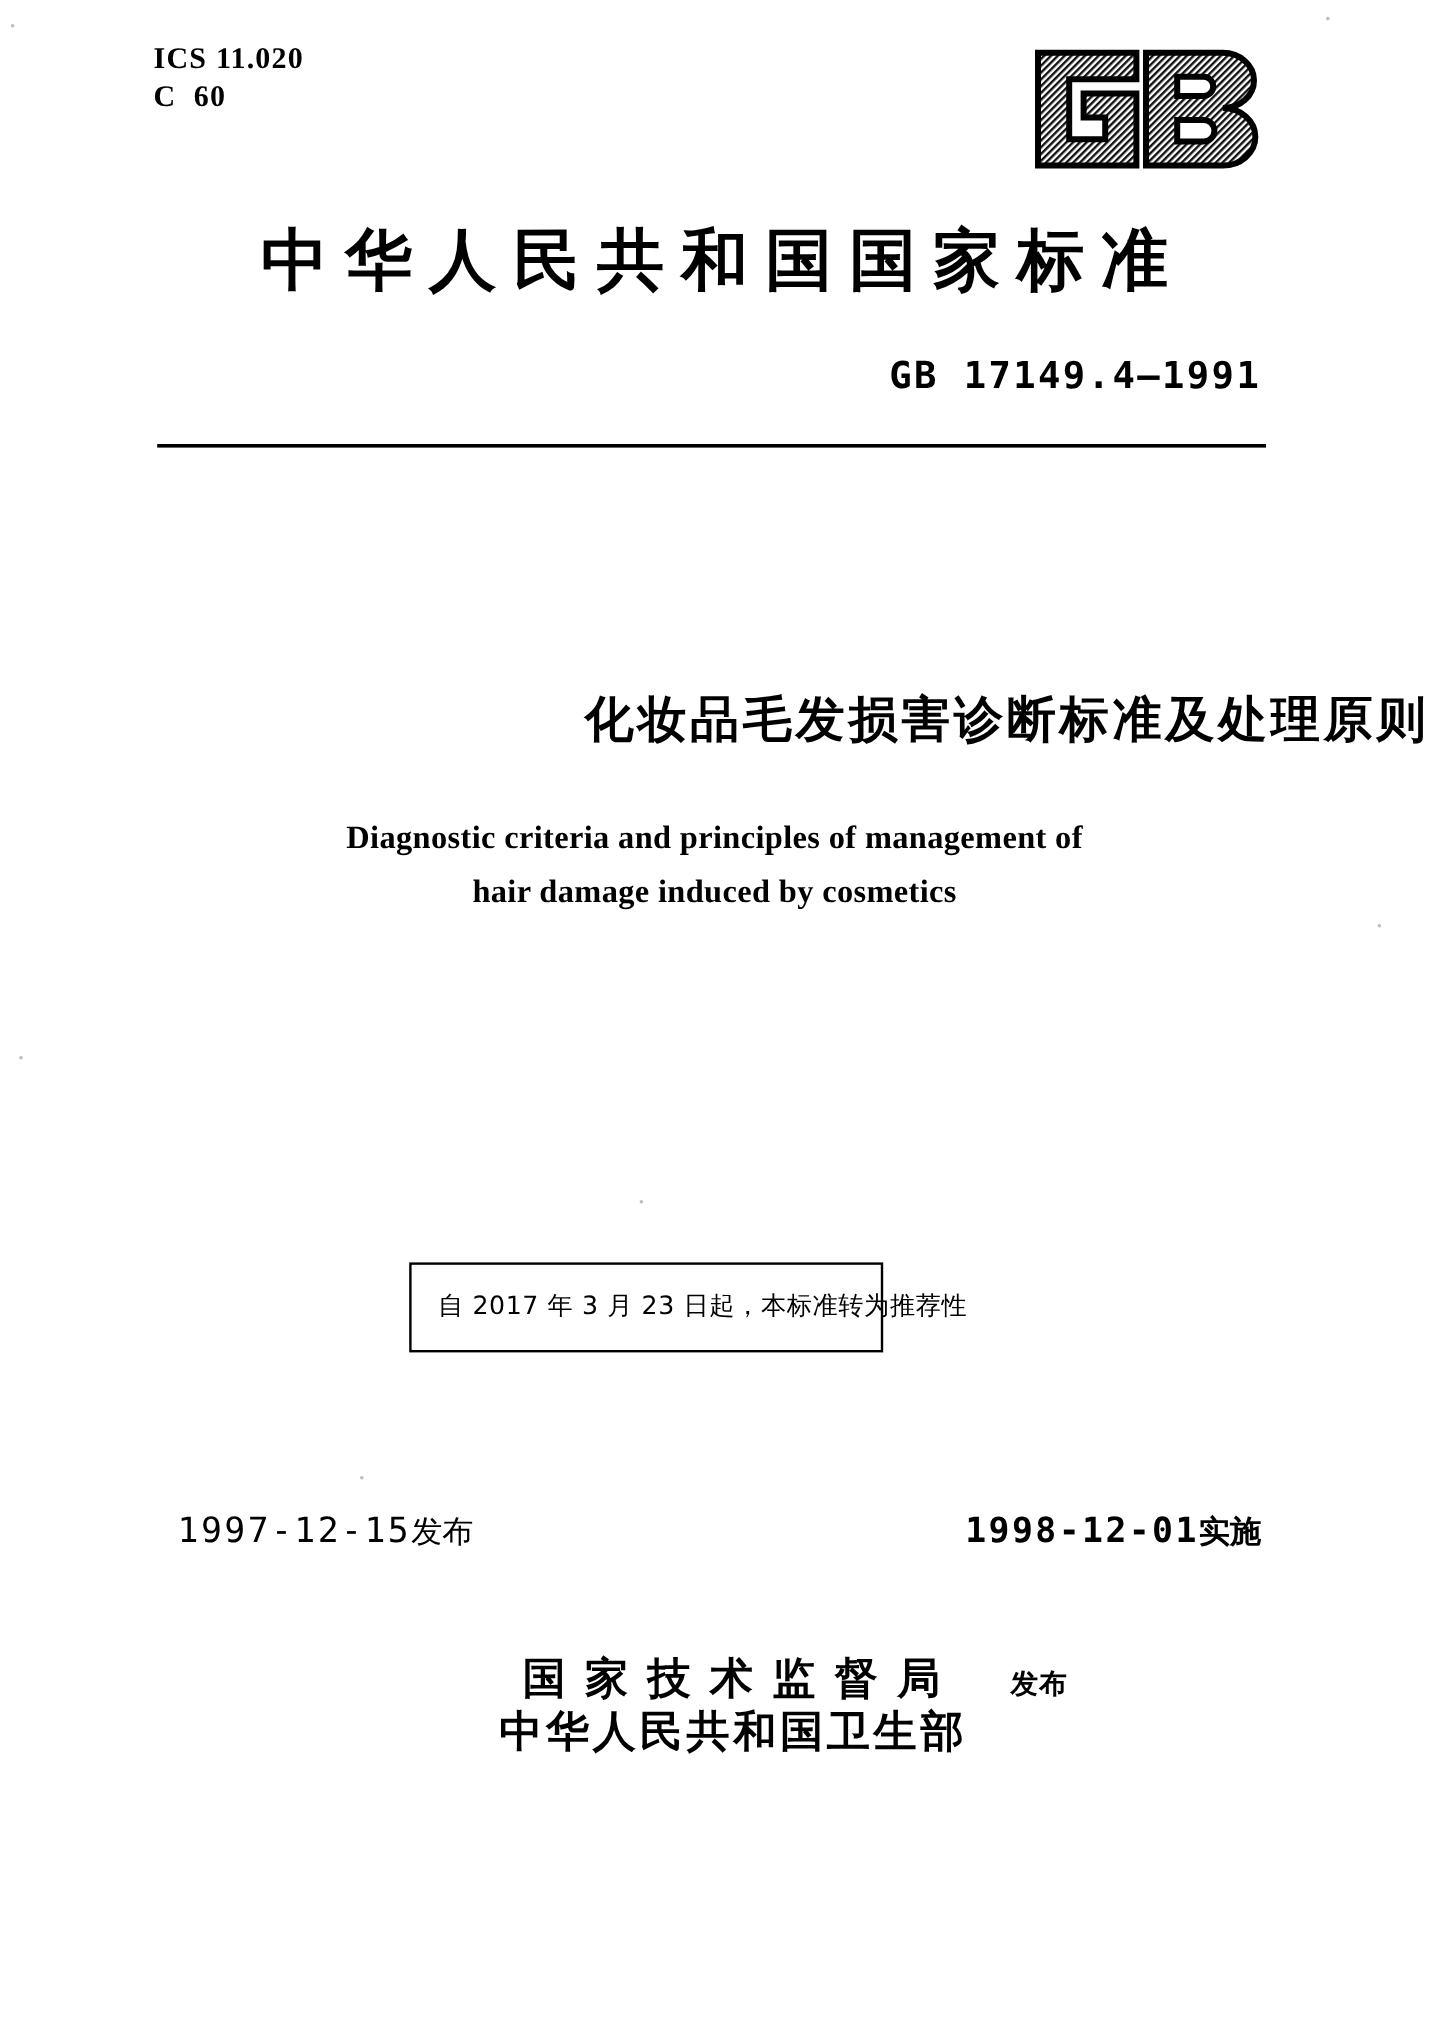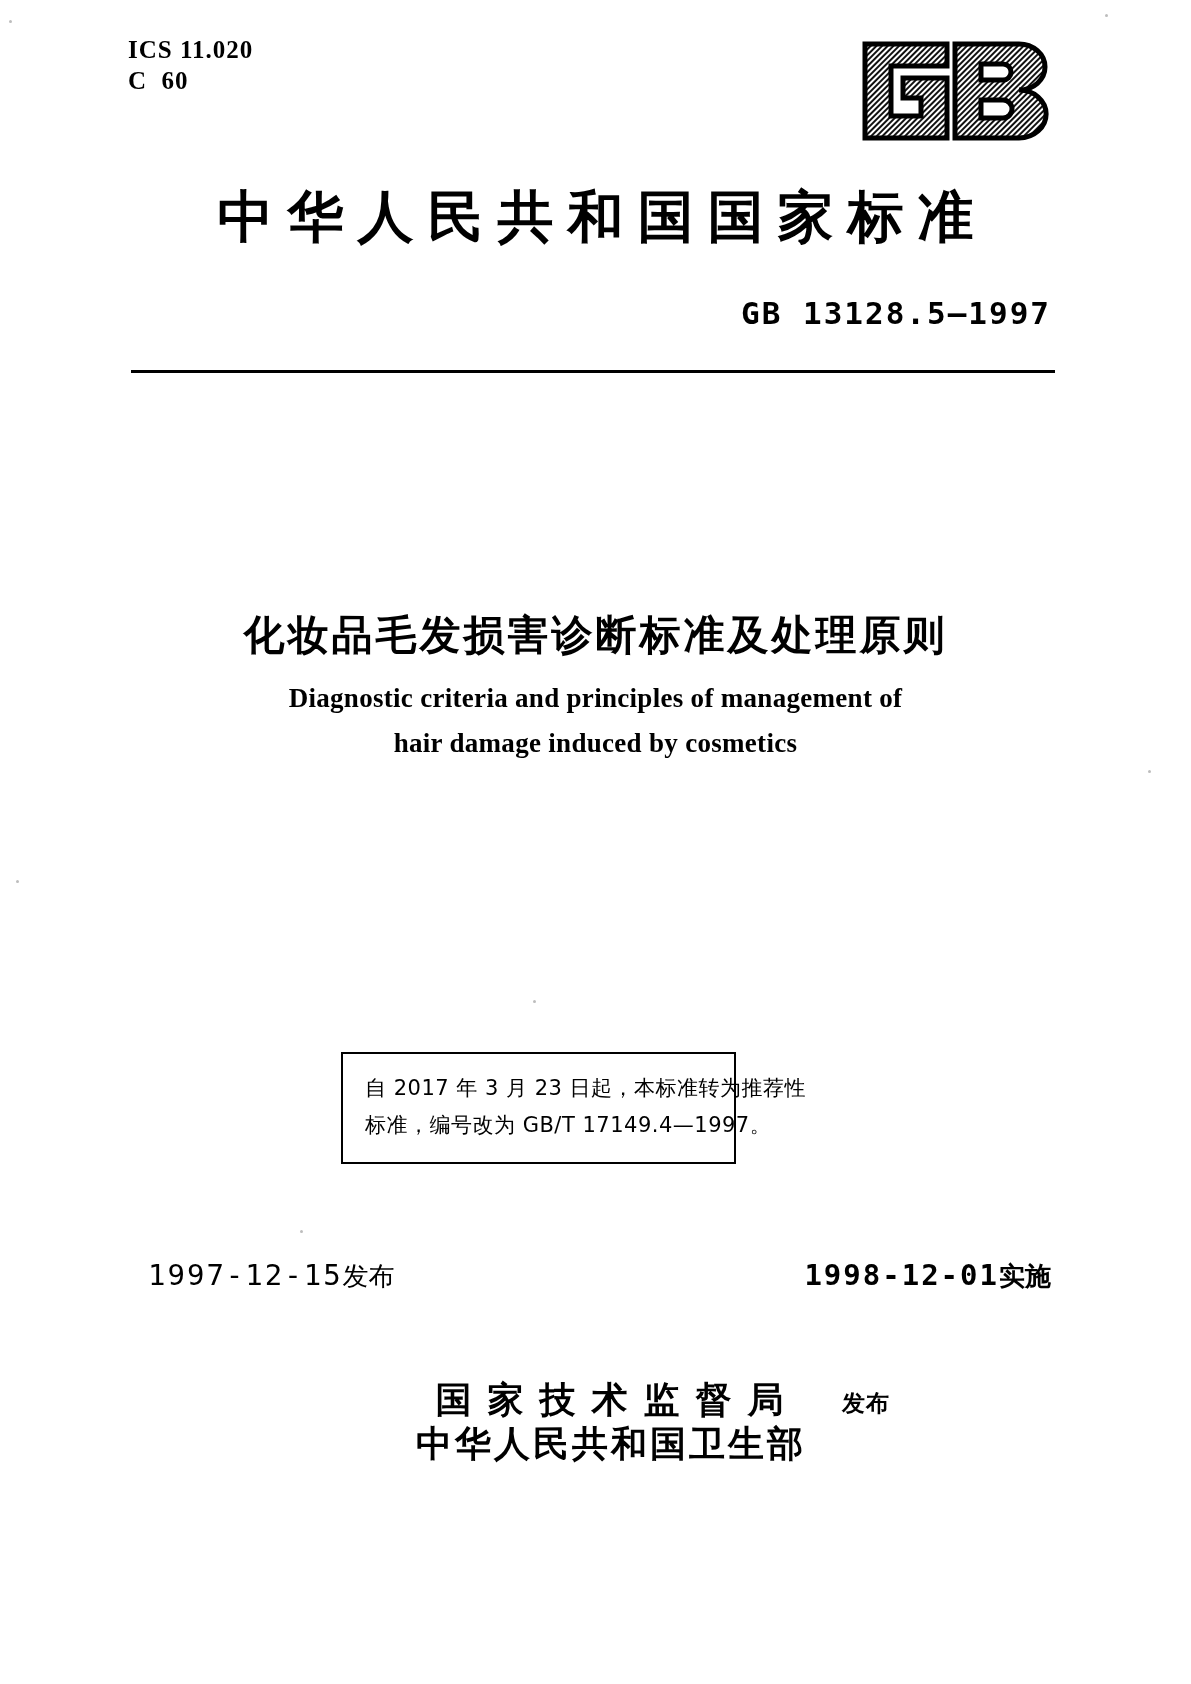--- a/index.html
+++ b/index.html
@@ -79,26 +79,25 @@
     top: 370px;
     border-top: 3px solid #000;
   }
 
   
   .doc-title-cn {
     position: absolute;
     left: 0;
     right: 0;
     top: 572px;
-    text-align: center;
+    text-align: right;
     font-family: "DejaVu Sans", sans-serif;
     font-weight: bold;
     font-size: 41px;
     letter-spacing: 3px;
-    margin-top: 36px;
   }
 
   
   .doc-title-en {
     position: absolute;
     left: 0;
     right: 0;
     top: 676px;
     text-align: center;
     font-family: "Liberation Serif", serif;
@@ -222,33 +221,32 @@
       <path d="M14 8 H96 V30 H40 V80 H70 V62 H52 V42 H96 V102 H14 Z" fill="url(#hatch)" stroke="#000" stroke-width="5"></path>
 
       <path d="M104 8 H168 a26 23 0 0 1 0 46 a26 23 0 0 1 0 48 H104 Z
                M130 28 V44 H152 a8 8 0 0 0 0 -16 Z
                M130 64 V82 H152 a9 9 0 0 0 0 -18 Z" fill="url(#hatch)" stroke="#000" stroke-width="5" fill-rule="evenodd"></path>
     </svg>
   </div>
 
   <div class="nat-title">中华人民共和国国家标准</div>
 
-  <div class="std-number">GB 13128.5—1997</div>
+  <div class="std-number">GB 17149.4—1991</div>
 
   <div class="hr-main"></div>
 
   <div class="doc-title-cn">化妆品毛发损害诊断标准及处理原则</div>
   <div class="doc-title-en">
     <div>Diagnostic criteria and principles of management of</div>
     <div>hair damage induced by cosmetics</div>
   </div>
 
   <div class="notice-box">
     <div class="line">自 2017 年 3 月 23 日起，本标准转为推荐性</div>
-    <div class="line">标准，编号改为 GB/T 17149.4—1997。</div>
   </div>
 
   <div class="date-issue">
     <span>1997-12-15</span><span class="cn">发布</span>
   </div>
   <div class="date-impl">
     <span>1998-12-01</span><span class="cn">实施</span>
   </div>
 
   <div class="publisher">

